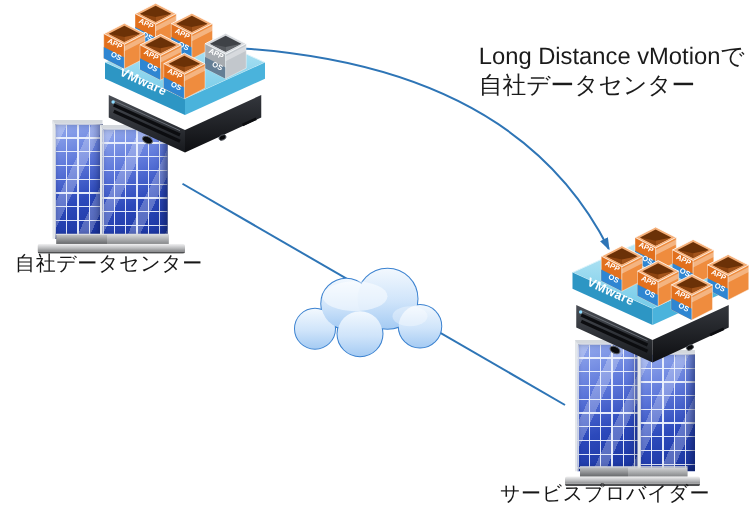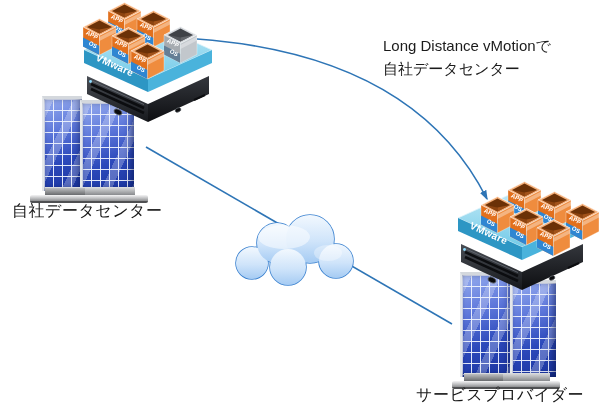--- a/index.html
+++ b/index.html
@@ -51,26 +51,26 @@
   .b-right .plate{left:0;top:109px;width:108px;height:6px;}
 
   .server{width:140px;height:135px;}
   .server-left{left:78px;top:0px;}
   .server-right{left:452px;top:168px;}
   .brand-text{font-family:"Liberation Sans",sans-serif;font-weight:bold;fill:#fff;
               font-size:10px;letter-spacing:.4px;}
 
   .cloud-svg{left:232px;top:207px;width:128px;height:82px;}
 
-  .annotation{position:absolute;left:383px;top:34px;font-size:15px;line-height:23px;
+  .annotation{position:absolute;left:383px;top:34px;font-size:19px;line-height:23px;
               color:#1b1b1b;white-space:nowrap;}
   .site-label{position:absolute;font-size:16px;color:var(--label_color);
               letter-spacing:.5px;white-space:nowrap;}
   .label-left{left:12px;top:201px;}
-  .label-right{left:416px;top:385px;text-align:center;}
+  .label-right{left:400px;top:385px;text-align:center;}
 </style>
 </head>
 <body>
 
 <div class="stage">
 
   <svg width="0" height="0" style="position:absolute" aria-hidden="true">
     <defs>
       <linearGradient id="gTop" x1="0" y1="0" x2="0" y2="1">
         <stop offset="0" stop-color="#c3eaf7"></stop>

